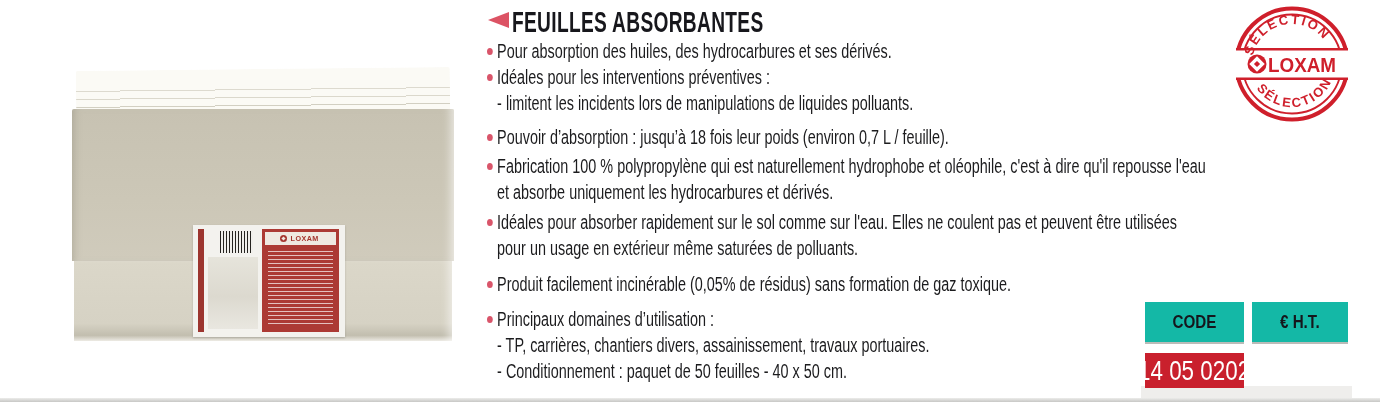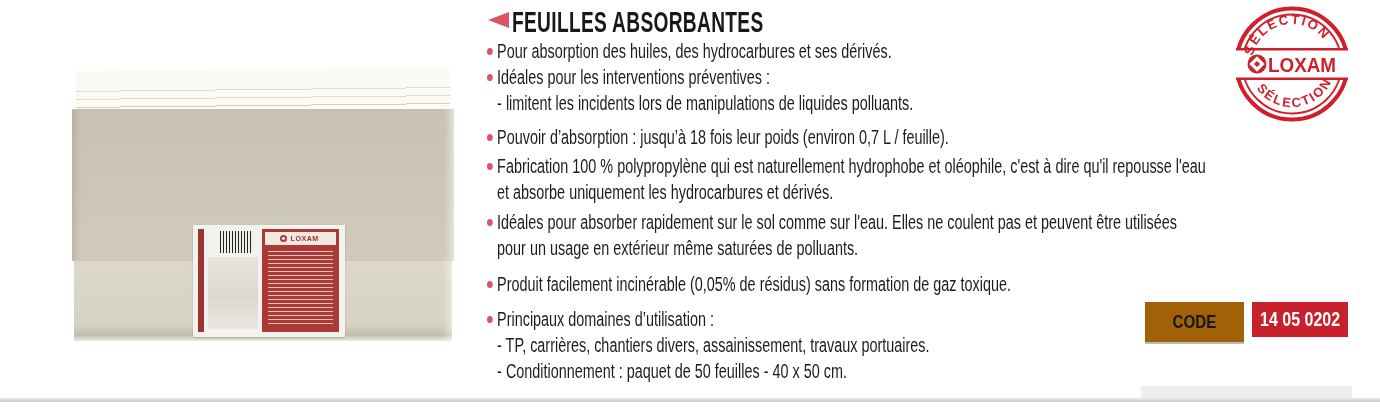--- a/index.html
+++ b/index.html
@@ -55,22 +55,22 @@
   .mt3{margin-top:3px;} .mt4{margin-top:4px;} .mt8{margin-top:8px;} .mt9{margin-top:9px;} .mt10{margin-top:10px;}
 
   
   .badge{position:absolute;left:1232px;top:4px;width:120px;height:120px;}
 
   
   .pricing-shadow{position:absolute;left:1141px;top:386px;width:211px;height:12px;background:#efeeec;}
   .pricing{position:absolute;left:1145px;top:302px;display:grid;grid-template-columns:99px 96px;column-gap:8px;row-gap:9px;}
   .cell{display:flex;align-items:center;justify-content:center;}
   .cell span{display:inline-block;transform:scaleX(.8);white-space:nowrap;}
-  .cell.head{height:40px;background:#a16207;color:#15161c;font-weight:bold;font-size:19px;border-bottom:2px solid #bbbbb8;}
-  .cell.val{height:35px;background:#c9202d;color:#ffffff;font-weight:bold;font-size:20px;}
+  .cell.head{height:40px;background:#14b8a6;color:#15161c;font-weight:bold;font-size:19px;border-bottom:2px solid #bbbbb8;}
+  .cell.val{height:35px;background:#c9202d;color:#ffffff;font-weight:normal;font-size:28px;}
 
   
   .bottom-rule{position:absolute;left:0;top:398px;width:1380px;height:4px;
     background:linear-gradient(180deg,#ececea,#c7c7c5);}
 </style>
 </head>
 <body>
 
 <div class="stage">
 
@@ -131,19 +131,22 @@
     </defs>
     <text font-family="Liberation Sans, sans-serif" font-size="13" font-weight="bold" fill="#cf1f2b" letter-spacing="2" transform="rotate(-12 60 60)"><textPath href="#arcTop" startOffset="50%" text-anchor="middle">SÉLECTION</textPath></text>
     <text font-family="Liberation Sans, sans-serif" font-size="13" font-weight="bold" fill="#cf1f2b" letter-spacing="2" transform="rotate(-6 60 60)"><textPath href="#arcBot" startOffset="50%" text-anchor="middle">SÉLECTION</textPath></text>
   </svg>
 
   <div class="pricing-shadow"></div>
   <div class="pricing">
     <div class="cell head">
         <span>CODE</span>
       </div>
+    <div class="cell head">
+        <span>€ H.T.</span>
+      </div>
     <div class="cell val">
         <span>14 05 0202</span>
       </div>
   </div>
 
   <div class="bottom-rule"></div>
 </div>
 
 </body></html>

